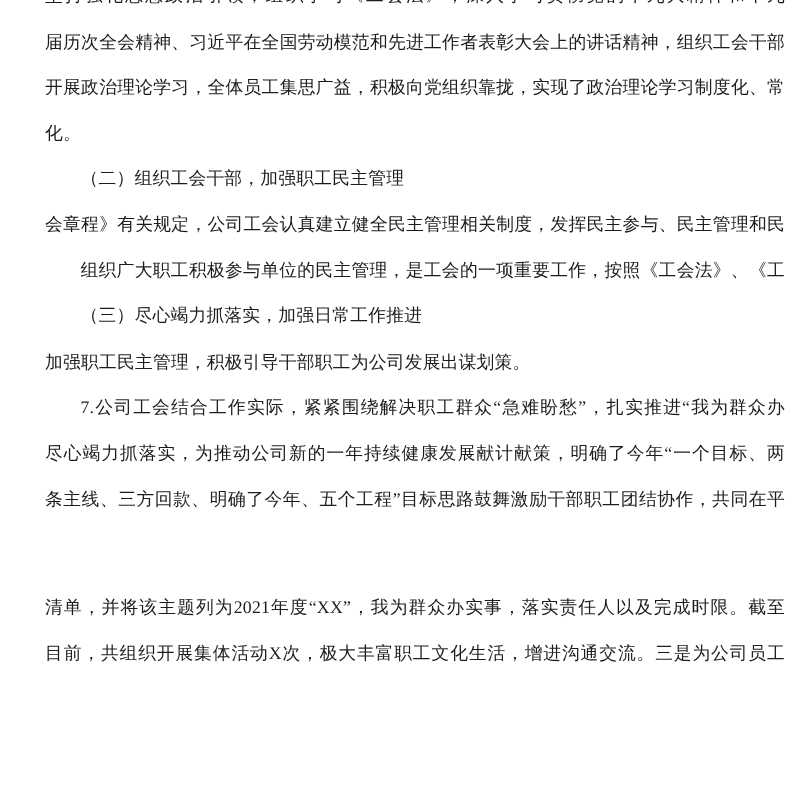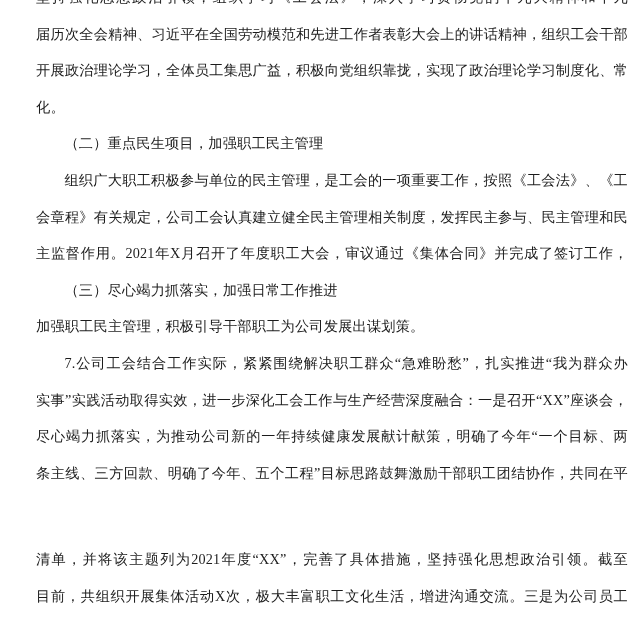--- a/index.html
+++ b/index.html
@@ -45,27 +45,25 @@
 </style>
 </head>
 <body>
 
 <div class="page">
   <div class="text-area">
     <div class="line">坚持强化思想政治引领，组织学习《工会法》，深入学习贯彻党的十九大精神和十九</div>
     <div class="line">届历次全会精神、习近平在全国劳动模范和先进工作者表彰大会上的讲话精神，组织工会干部</div>
     <div class="line">开展政治理论学习，全体员工集思广益，积极向党组织靠拢，实现了政治理论学习制度化、常态</div>
     <div class="line left">化。</div>
-    <div class="line left indent">（二）重点民生项目，加强职工民主管理</div>
+    <div class="line left indent">（二）组织工会干部，加强职工民主管理</div>
+    <div class="line">会章程》有关规定，公司工会认真建立健全民主管理相关制度，发挥民主参与、民主管理和民</div>
     <div class="line indent">组织广大职工积极参与单位的民主管理，是工会的一项重要工作，按照《工会法》、《工</div>
-    <div class="line">会章程》有关规定，公司工会认真建立健全民主管理相关制度，发挥民主参与、民主管理和民</div>
-    <div class="line">主监督作用。2021年X月召开了年度职工大会，审议通过《集体合同》并完成了签订工作，</div>
     <div class="line left indent">（三）尽心竭力抓落实，加强日常工作推进</div>
     <div class="line left">加强职工民主管理，积极引导干部职工为公司发展出谋划策。</div>
     <div class="line indent">7.公司工会结合工作实际，紧紧围绕解决职工群众“急难盼愁”，扎实推进“我为群众办</div>
-    <div class="line">实事”实践活动取得实效，进一步深化工会工作与生产经营深度融合：一是召开“XX”座谈会，</div>
     <div class="line">尽心竭力抓落实，为推动公司新的一年持续健康发展献计献策，明确了今年“一个目标、两</div>
     <div class="line">条主线、三方回款、明确了今年、五个工程”目标思路鼓舞激励干部职工团结协作，共同在平凡</div>
     <div class="gap"></div>
-    <div class="line">清单，并将该主题列为2021年度“XX”，完善了具体措施，坚持强化思想政治引领。截至</div>
+    <div class="line">清单，并将该主题列为2021年度“XX”，我为群众办实事，落实责任人以及完成时限。截至</div>
     <div class="line">目前，共组织开展集体活动X次，极大丰富职工文化生活，增进沟通交流。三是为公司员工</div>
   </div>
 </div>
 
 </body></html>

